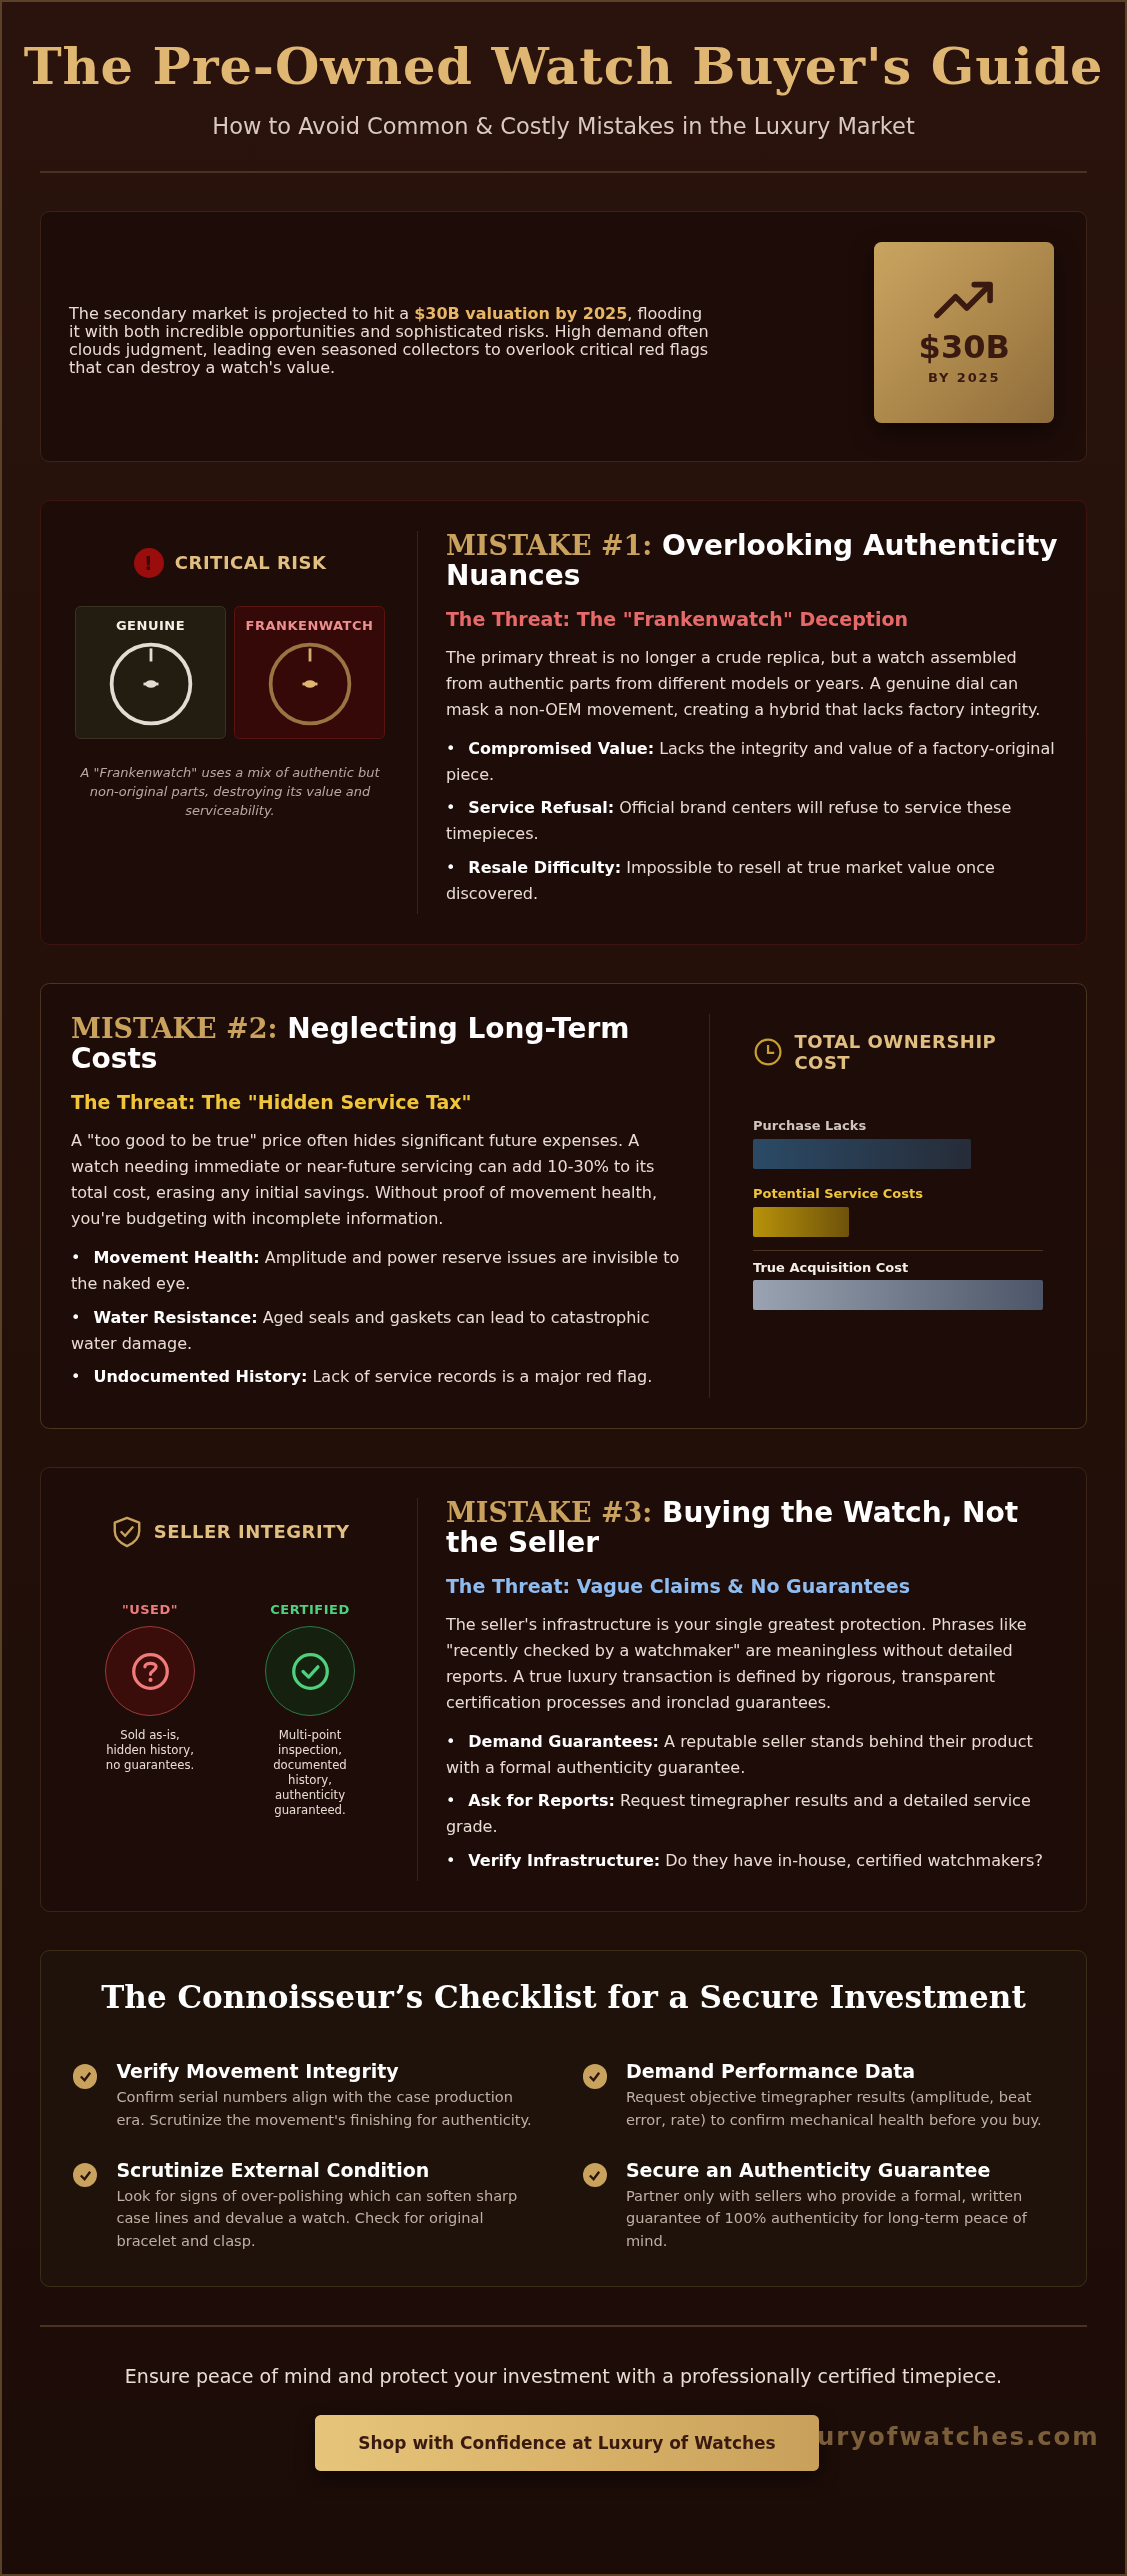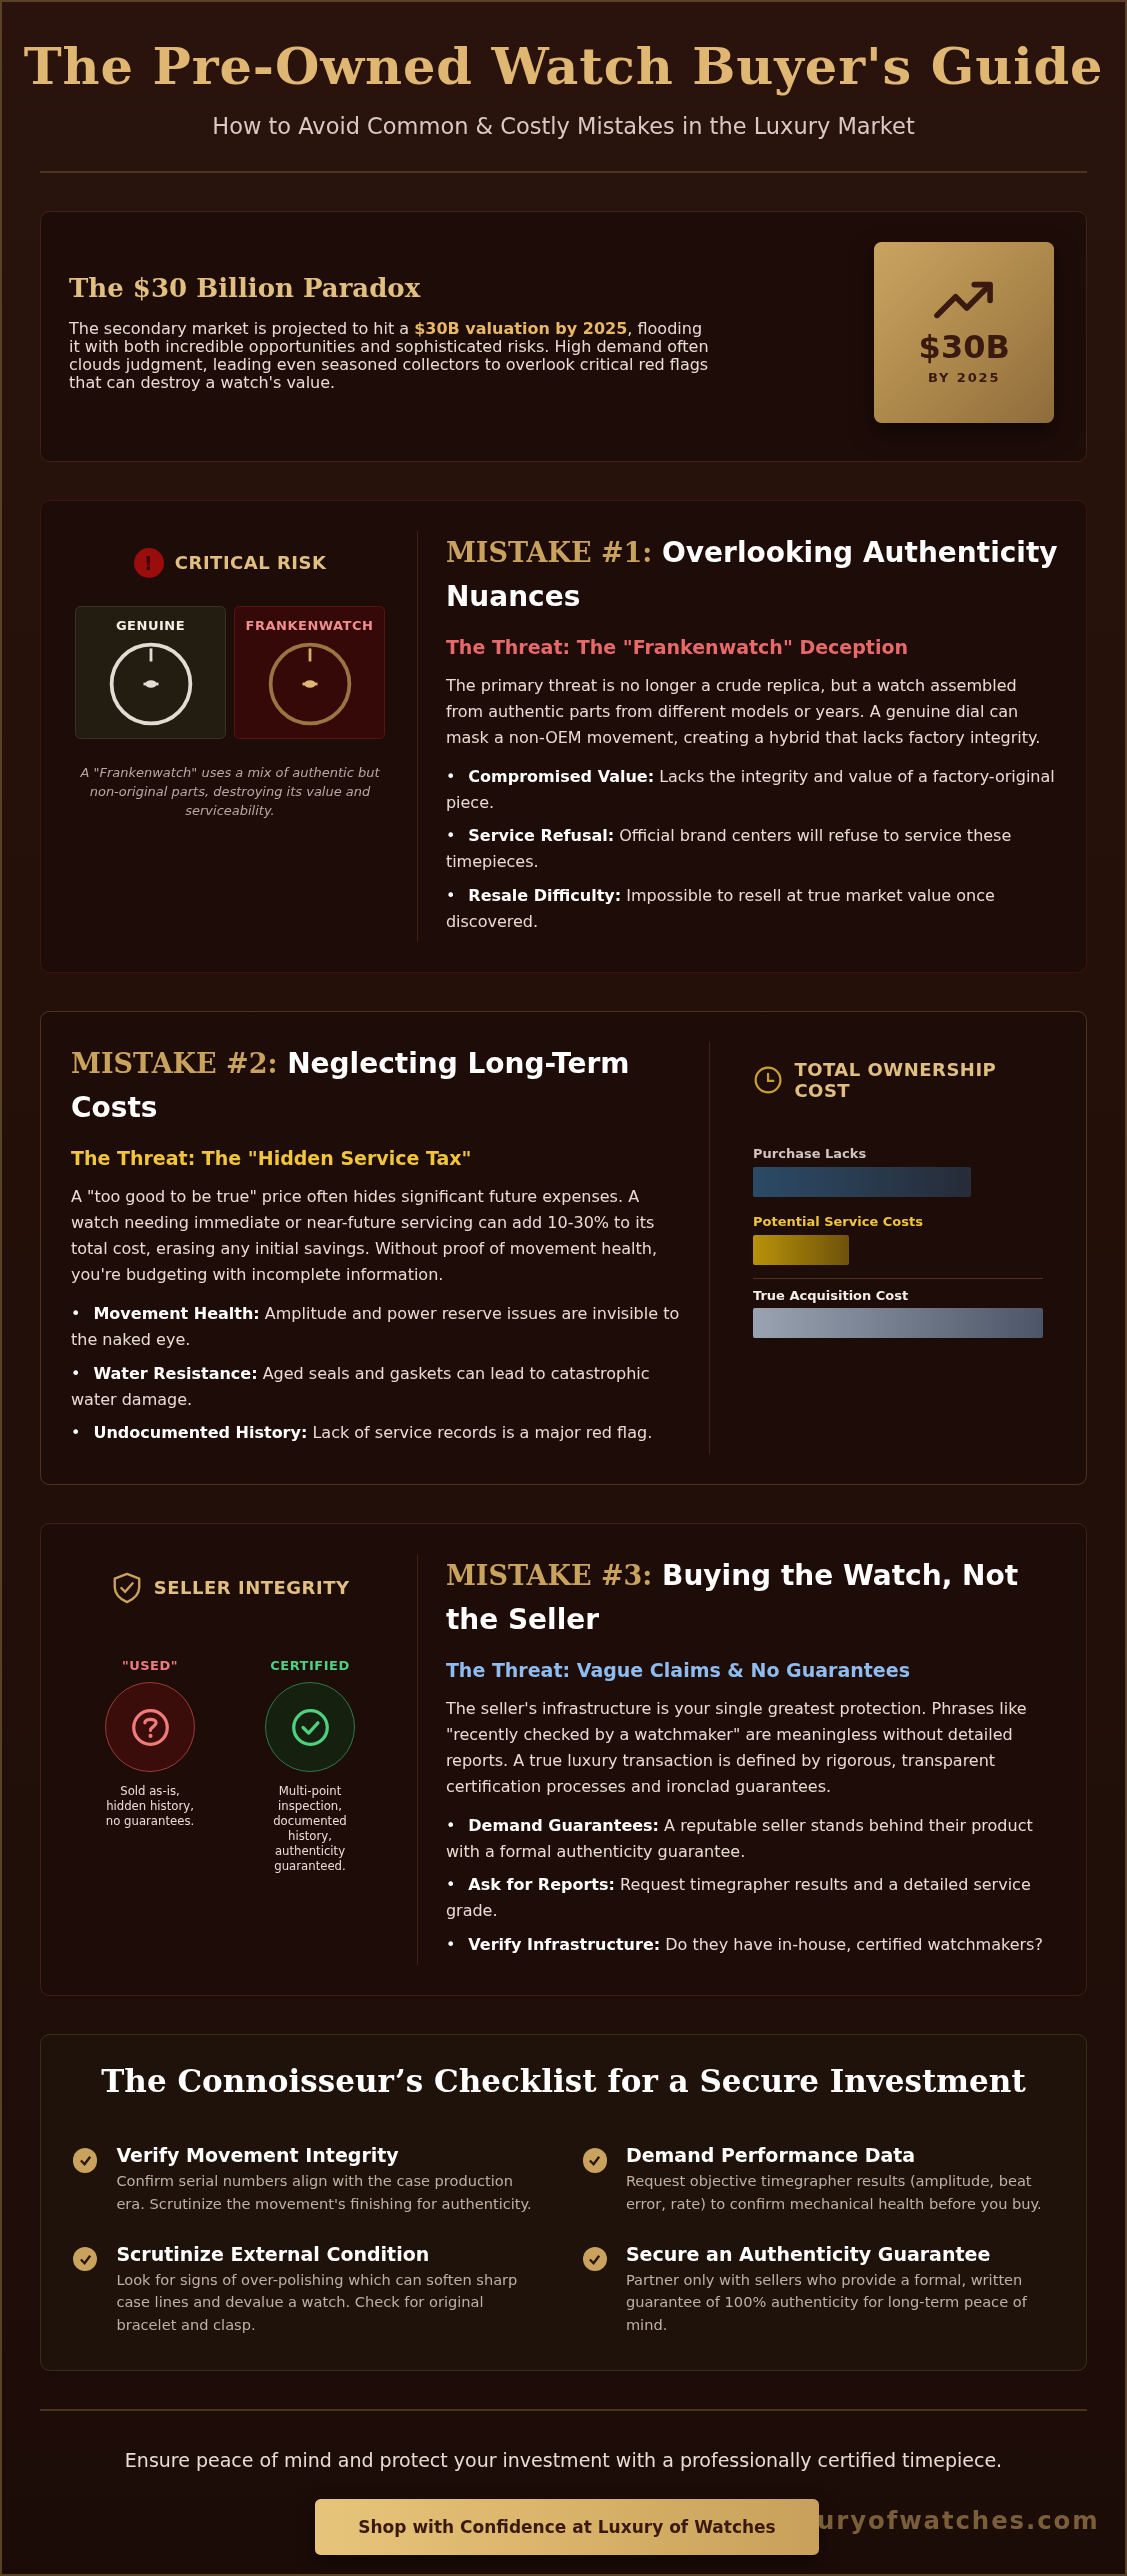--- a/index.html
+++ b/index.html
@@ -56,21 +56,21 @@
   .mistake { display: flex; padding: 30px 0; }
   .mistake.m1 { border-color: #3e1410; }
   .mistake.m2 { border-color: #4a3520; }
   .side {
     width: 376px; flex-shrink: 0; display: flex; flex-direction: column; align-items: center;
     padding: 17px 26px 0 28px;
   }
   .divider-v { width: 0.9px; background: #3a2418; margin: 0; }
   .main { flex: 1; padding: 0 28px 0 28px; }
   .mistake.m2 .main { padding-left: 30px; padding-right: 28px; }
-  .m-title { font-size: 28px; line-height: 44px; font-weight: bold; color: #ffffff; }
+  .m-title { font-size: 28px; line-height: 30px; font-weight: bold; color: #ffffff; }
   .m-title .num { font-family: "DejaVu Serif", serif; color: #c9a25e; font-weight: bold; font-size: 27px; }
   .threat { margin-top: 17px; font-size: 19px; font-weight: bold; }
   .m-body { margin-top: 15px; font-size: 16px; line-height: 26px; color: #e9ddd3; }
   .bullets { margin-top: 13px; list-style: none; }
   .bullets li { font-size: 16px; line-height: 26px; color: #e9ddd3; margin-bottom: 7.5px; }
   .bullets li::before { content: "•"; color: #fff; margin-right: 13px; }
   .bullets b { color: #fff; }
 
   .side-head { display: flex; align-items: center; gap: 11.3px; font-weight: bold; font-size: 18px; color: #e0bf80; letter-spacing: 0.5px; }
   .risk-icon {
@@ -131,21 +131,20 @@
 <div class="page">
 
   <header class="hero">
     <h1 class="hero-title">The Pre-Owned Watch Buyer's Guide</h1>
     <p class="hero-sub">How to Avoid Common &amp; Costly Mistakes in the Luxury Market</p>
     <div class="rule"></div>
   </header>
 
   <section class="card intro">
     <div class="intro-text">
-      <h2 class="intro-title">The $30 Billion Paradox</h2>
       <p class="intro-body"><span>The secondary market is projected to hit a </span><span class="hl">$30B valuation by 2025</span><span>, flooding it with both incredible opportunities and sophisticated risks. High demand often clouds judgment, leading even seasoned collectors to overlook critical red flags that can destroy a watch's value.</span></p>
     </div>
     <div class="stat-box">
       <svg width="62" height="41" viewBox="0 0 66 44">
         <polyline points="4,38 24,18 36,30 60,6" fill="none" stroke="#3a1a10" stroke-width="6" stroke-linecap="round" stroke-linejoin="round"></polyline>
         <polyline points="44,5 61,5 61,22" fill="none" stroke="#3a1a10" stroke-width="6" stroke-linecap="round" stroke-linejoin="round"></polyline>
       </svg>
       <div class="stat-val">$30B</div>
       <div class="stat-sub">BY 2025</div>
     </div>

